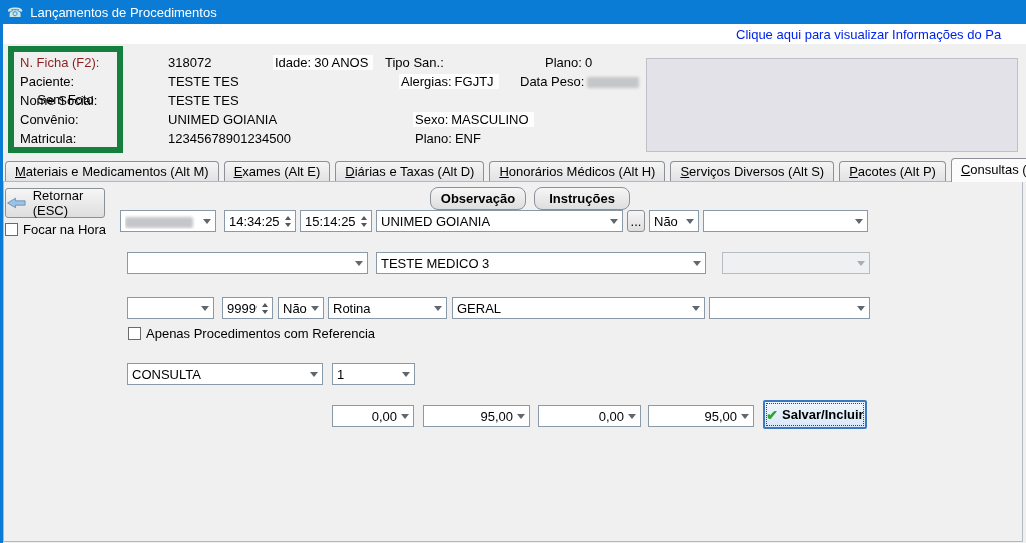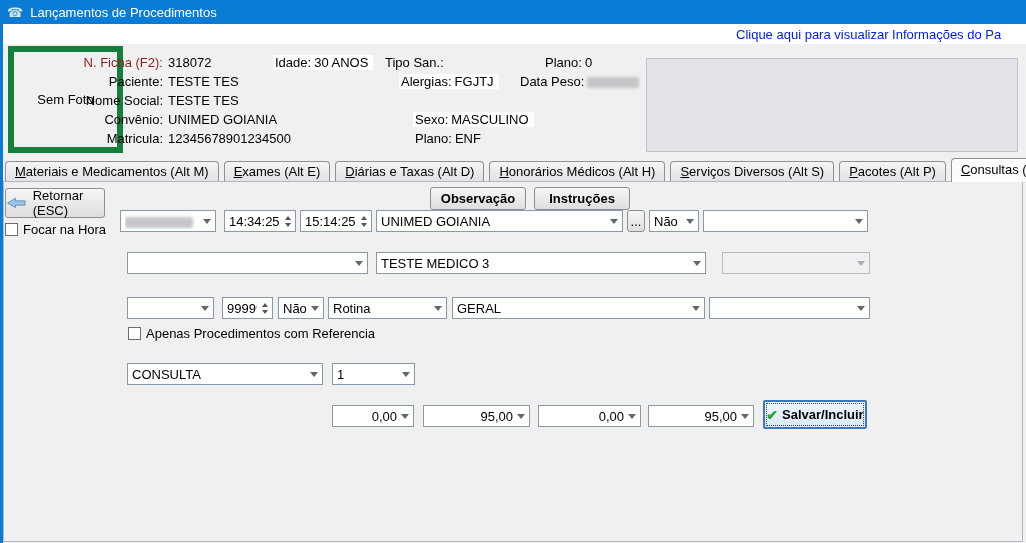--- a/index.html
+++ b/index.html
@@ -13,21 +13,21 @@
   #leftedge{position:absolute;left:0;top:24px;width:3px;height:519px;background:var(--titlebar);}
   
   #linkstrip{position:absolute;left:3px;top:24px;width:1023px;height:20px;background:#ffffff;}
   #infolink{position:absolute;left:733px;top:3px;color:var(--link);white-space:nowrap;cursor:pointer;}
   
   .lbl{position:absolute;white-space:nowrap;}
   .gray{color:#9a9a9a;}
   #semfoto{position:absolute;left:8px;top:46px;width:115px;height:107px;border:6px solid #15803d;
            display:flex;align-items:center;justify-content:center;box-sizing:border-box;}
   #graypanel{position:absolute;left:646px;top:58px;width:372px;height:94px;background:#e3e2e9;border:1px solid #c0c0c8;box-sizing:border-box;}
-  .pl{text-align:right;width:143px;left:20px;}
+  .pl{width:143px;left:20px;}
   .pv{left:168px;}
   .ficha{color:var(--ficha);}
   .pair span{margin-right:3px;text-align:center;}
   .hl{background:#fdfdfd;padding:0 2px;}
   .redact{display:inline-block;background:#c4c6c9;filter:blur(1.5px);border-radius:2px;height:11px;vertical-align:middle;}
   
   #tabs{position:absolute;left:5px;top:159px;height:23px;display:flex;align-items:flex-end;z-index:3;}
   .tab{height:19px;line-height:19px;padding:0 9px;border:1px solid #8d9097;border-bottom:none;
        border-radius:4px 4px 0 0;background:linear-gradient(#f5f5f5,#e2e2e4);margin-right:5px;
        white-space:nowrap;margin-bottom:1px;cursor:pointer;}
@@ -44,21 +44,21 @@
              border-top:5px solid #5f6770;margin-left:4px;}
   .combo.disabled{background:#eef0f1;border-color:#b8bcc2;}
   .combo.disabled .dd{border-top-color:#a9aeb5;}
   .num .cv{text-align:right;}
   .arrows{display:flex;flex-direction:column;gap:3px;margin-left:5px;flex:0 0 auto;}
   .u{width:0;height:0;border-left:3.5px solid transparent;border-right:3.5px solid transparent;border-bottom:4px solid #4f575f;}
   .d{width:0;height:0;border-left:3.5px solid transparent;border-right:3.5px solid transparent;border-top:4px solid #4f575f;}
   .btn{position:absolute;box-sizing:border-box;border:1px solid #8b9097;border-radius:3px;
        background:linear-gradient(#f6f6f6,#dedede);display:flex;align-items:center;justify-content:center;
        z-index:2;cursor:pointer;}
-  .bold{font-weight:bold;}
+  .bold{font-weight:bold;border-radius:8px;}
   .check{position:absolute;display:flex;align-items:center;gap:5px;z-index:2;cursor:pointer;}
   .box{width:13px;height:13px;background:#fff;border:1px solid #6b6b6b;box-sizing:border-box;flex:0 0 auto;}
   #btn-salvar{position:absolute;left:763px;top:400px;width:104px;height:29px;box-sizing:border-box;
       border:2px solid #3a79c2;border-radius:2px;background:linear-gradient(#f0f6fc,#d9e8f8);
       display:flex;align-items:center;justify-content:center;gap:4px;z-index:2;cursor:pointer;}
   #btn-salvar::before{content:'';position:absolute;inset:1px;border:1px dotted #444;pointer-events:none;}
   #btn-salvar .chk{color:var(--green);font-weight:bold;font-size:14px;}
   #btn-retornar{left:5px;top:188px;width:100px;height:30px;gap:6px;}
 </style>
 </head>

